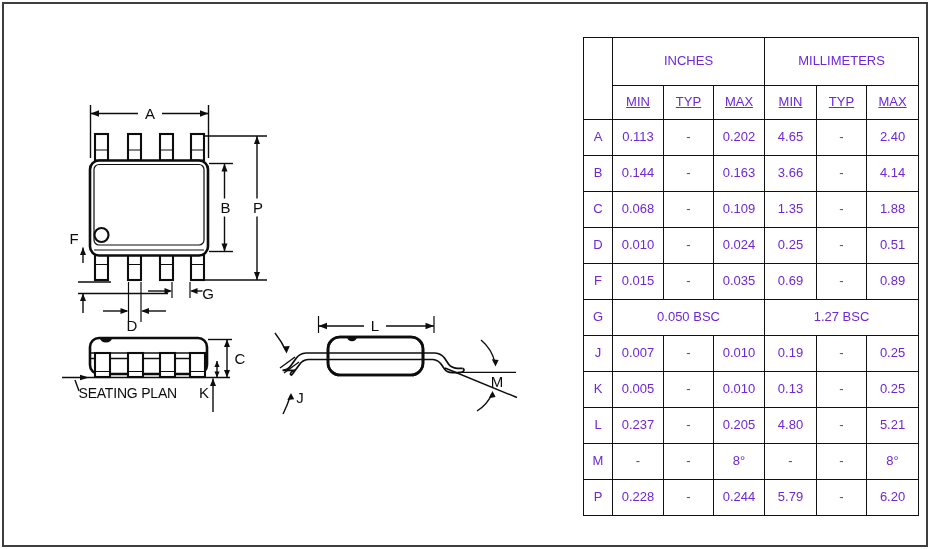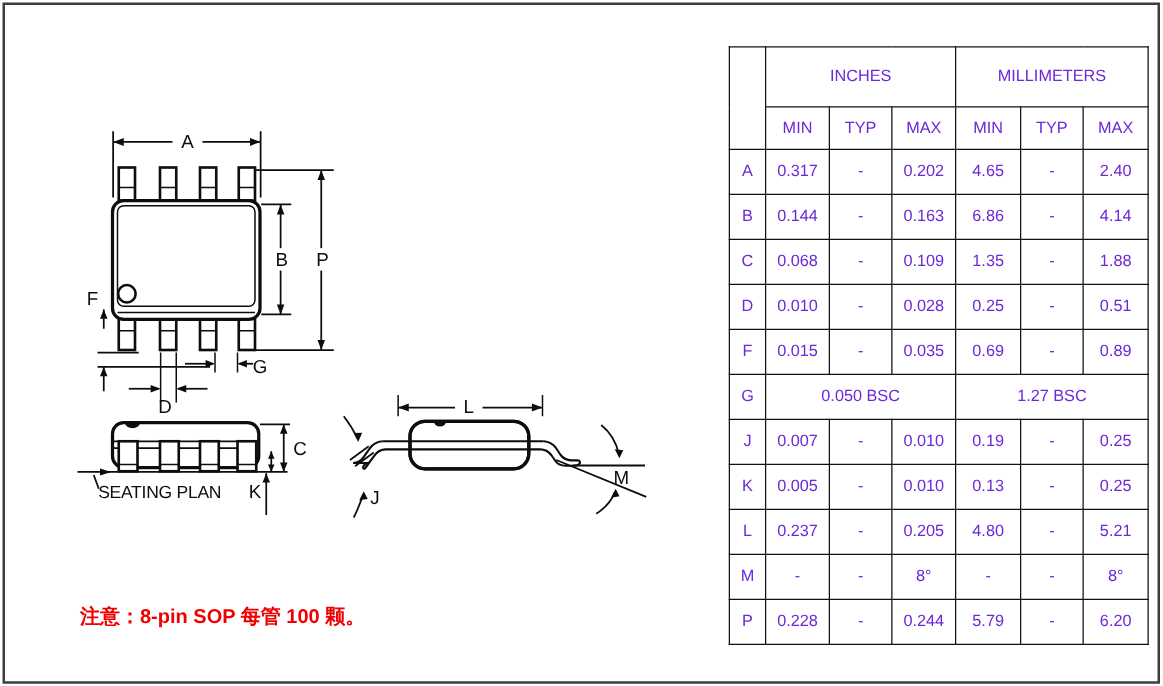--- a/index.html
+++ b/index.html
@@ -29,21 +29,21 @@
   .dim-table{
     position:absolute;left:583px;top:37px;width:335px;
     border-collapse:collapse;table-layout:fixed;
     font-size:13px;color:#6d28d9;
   }
   .dim-table td{
     border:1.5px solid #111111;text-align:center;vertical-align:middle;
     padding:0;line-height:1.1;overflow:hidden;white-space:nowrap;
   }
   .dim-table tr.h1{height:48px;}
-  .dim-table tr.h2{height:34px;}
+  .dim-table tr.h2{height:34px;text-decoration:underline;}
   .dim-table tr.dr{height:36px;}
 
   .note{
     position:absolute;left:64px;top:483px;
     font-size:16px;font-weight:700;color:#f20000;white-space:nowrap;
   }
 </style>
 </head>
 <body>
 
@@ -209,50 +209,50 @@
       <tr class="h2">
         <td>MIN</td>
         <td>TYP</td>
         <td>MAX</td>
         <td>MIN</td>
         <td>TYP</td>
         <td>MAX</td>
       </tr>
       <tr class="dr">
         <td>A</td>
-        <td>0.317</td>
+        <td>0.113</td>
         <td>-</td>
         <td>0.202</td>
         <td>4.65</td>
         <td>-</td>
         <td>2.40</td>
       </tr>
       <tr class="dr">
         <td>B</td>
         <td>0.144</td>
         <td>-</td>
         <td>0.163</td>
-        <td>6.86</td>
+        <td>3.66</td>
         <td>-</td>
         <td>4.14</td>
       </tr>
       <tr class="dr">
         <td>C</td>
         <td>0.068</td>
         <td>-</td>
         <td>0.109</td>
         <td>1.35</td>
         <td>-</td>
         <td>1.88</td>
       </tr>
       <tr class="dr">
         <td>D</td>
         <td>0.010</td>
         <td>-</td>
-        <td>0.028</td>
+        <td>0.024</td>
         <td>0.25</td>
         <td>-</td>
         <td>0.51</td>
       </tr>
       <tr class="dr">
         <td>F</td>
         <td>0.015</td>
         <td>-</td>
         <td>0.035</td>
         <td>0.69</td>
@@ -305,14 +305,13 @@
         <td>0.228</td>
         <td>-</td>
         <td>0.244</td>
         <td>5.79</td>
         <td>-</td>
         <td>6.20</td>
       </tr>
     </tbody>
   </table>
 
-  <div class="note">注意：8-pin SOP 每管 100 颗。</div>
 </div>
 
 </body></html>

